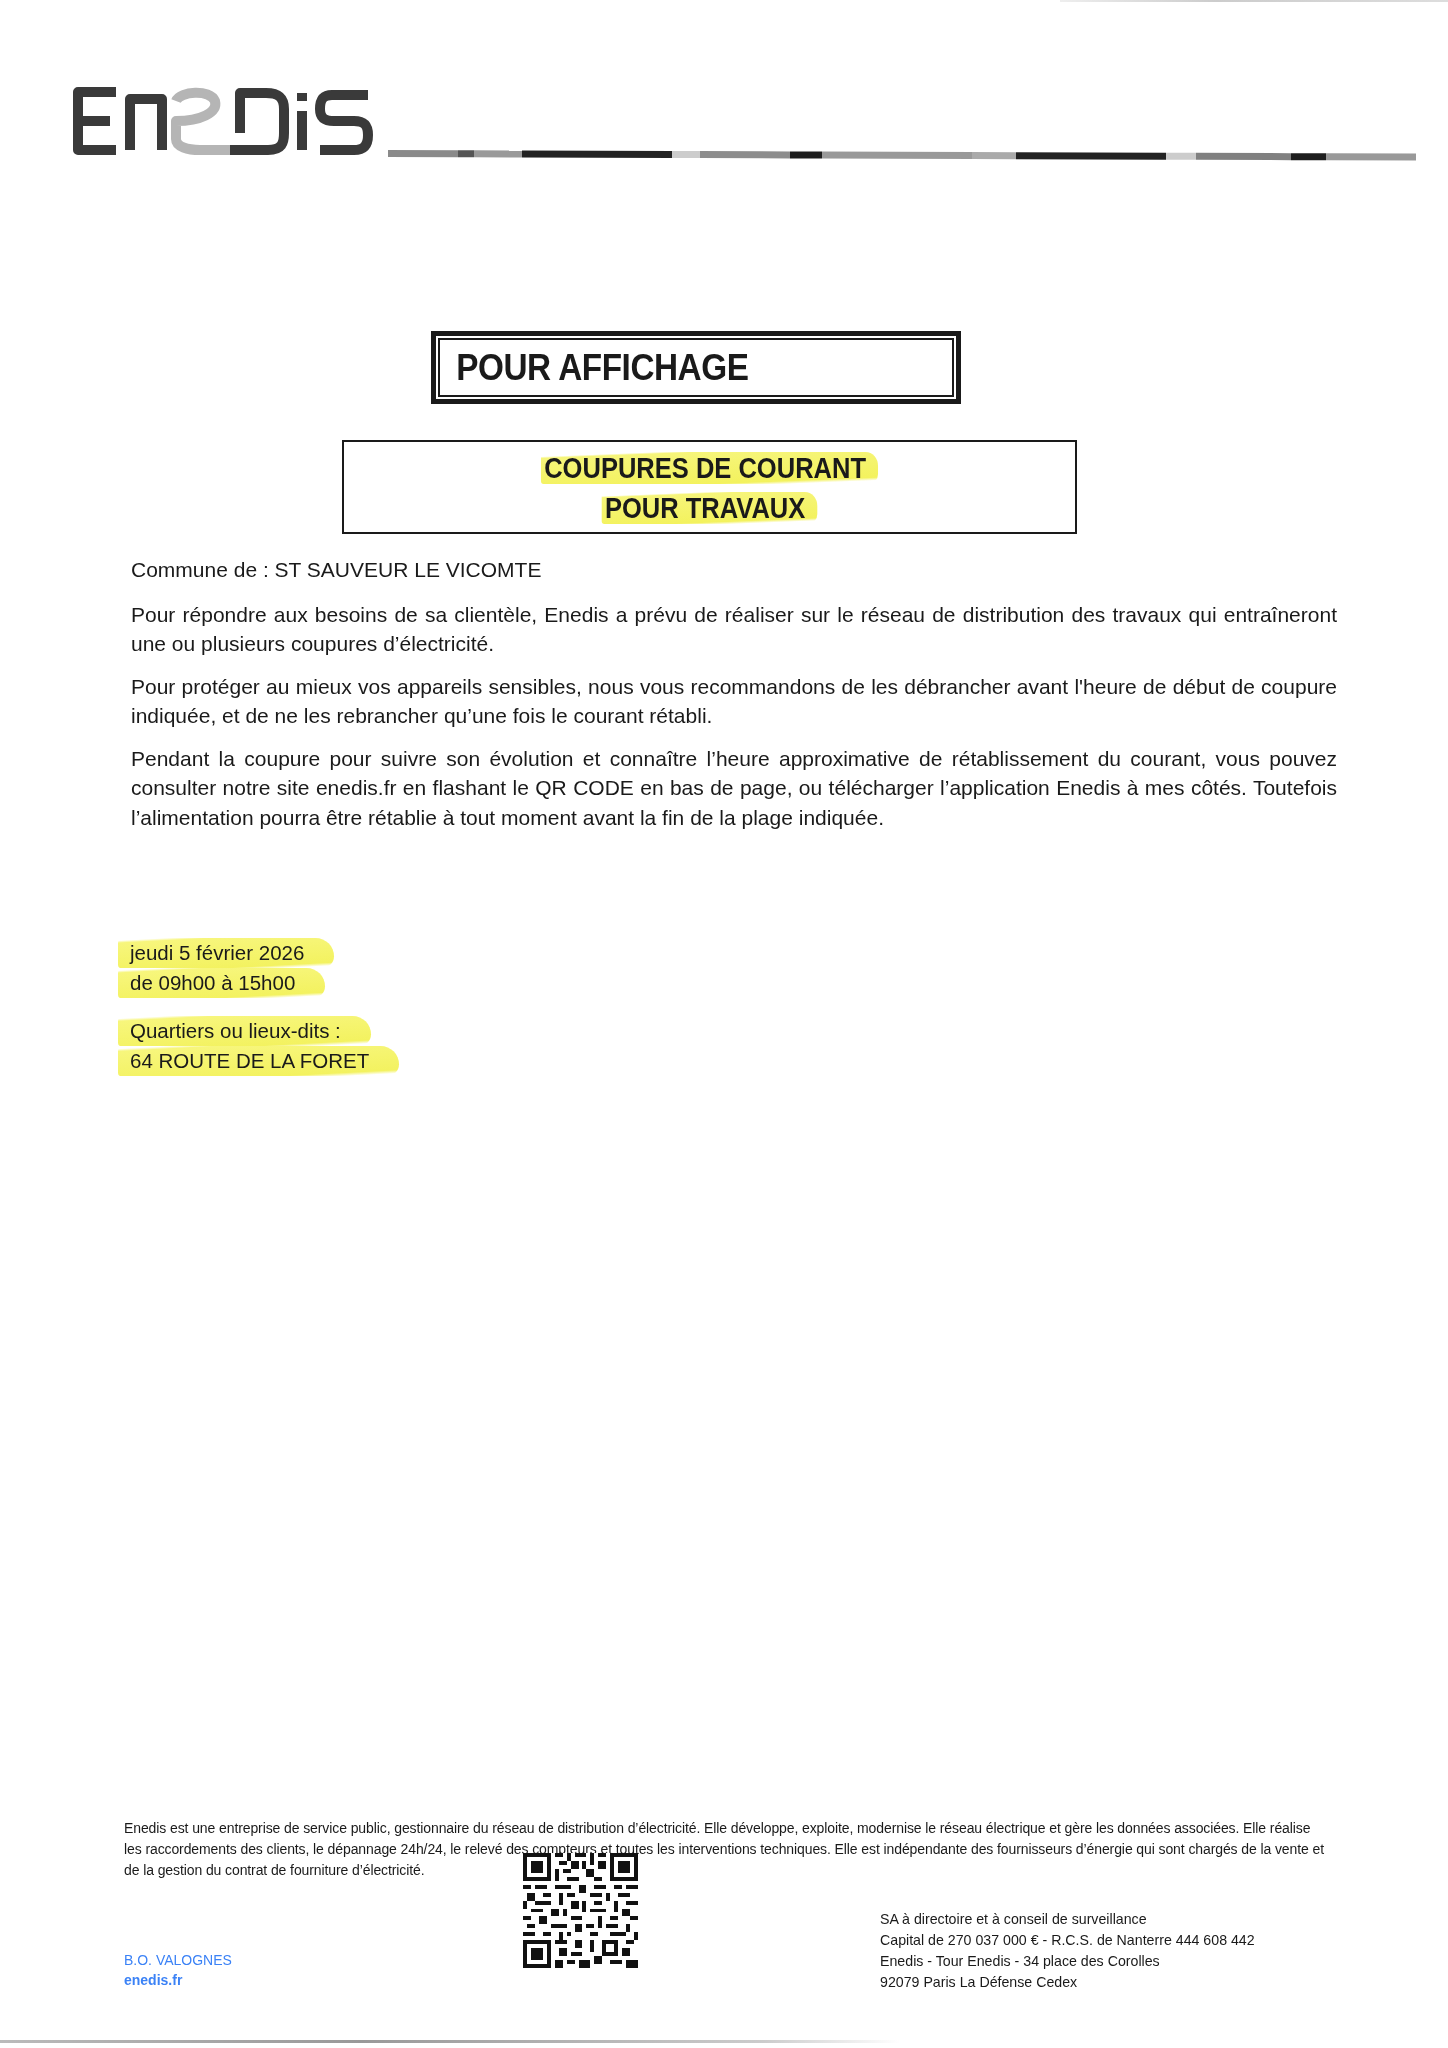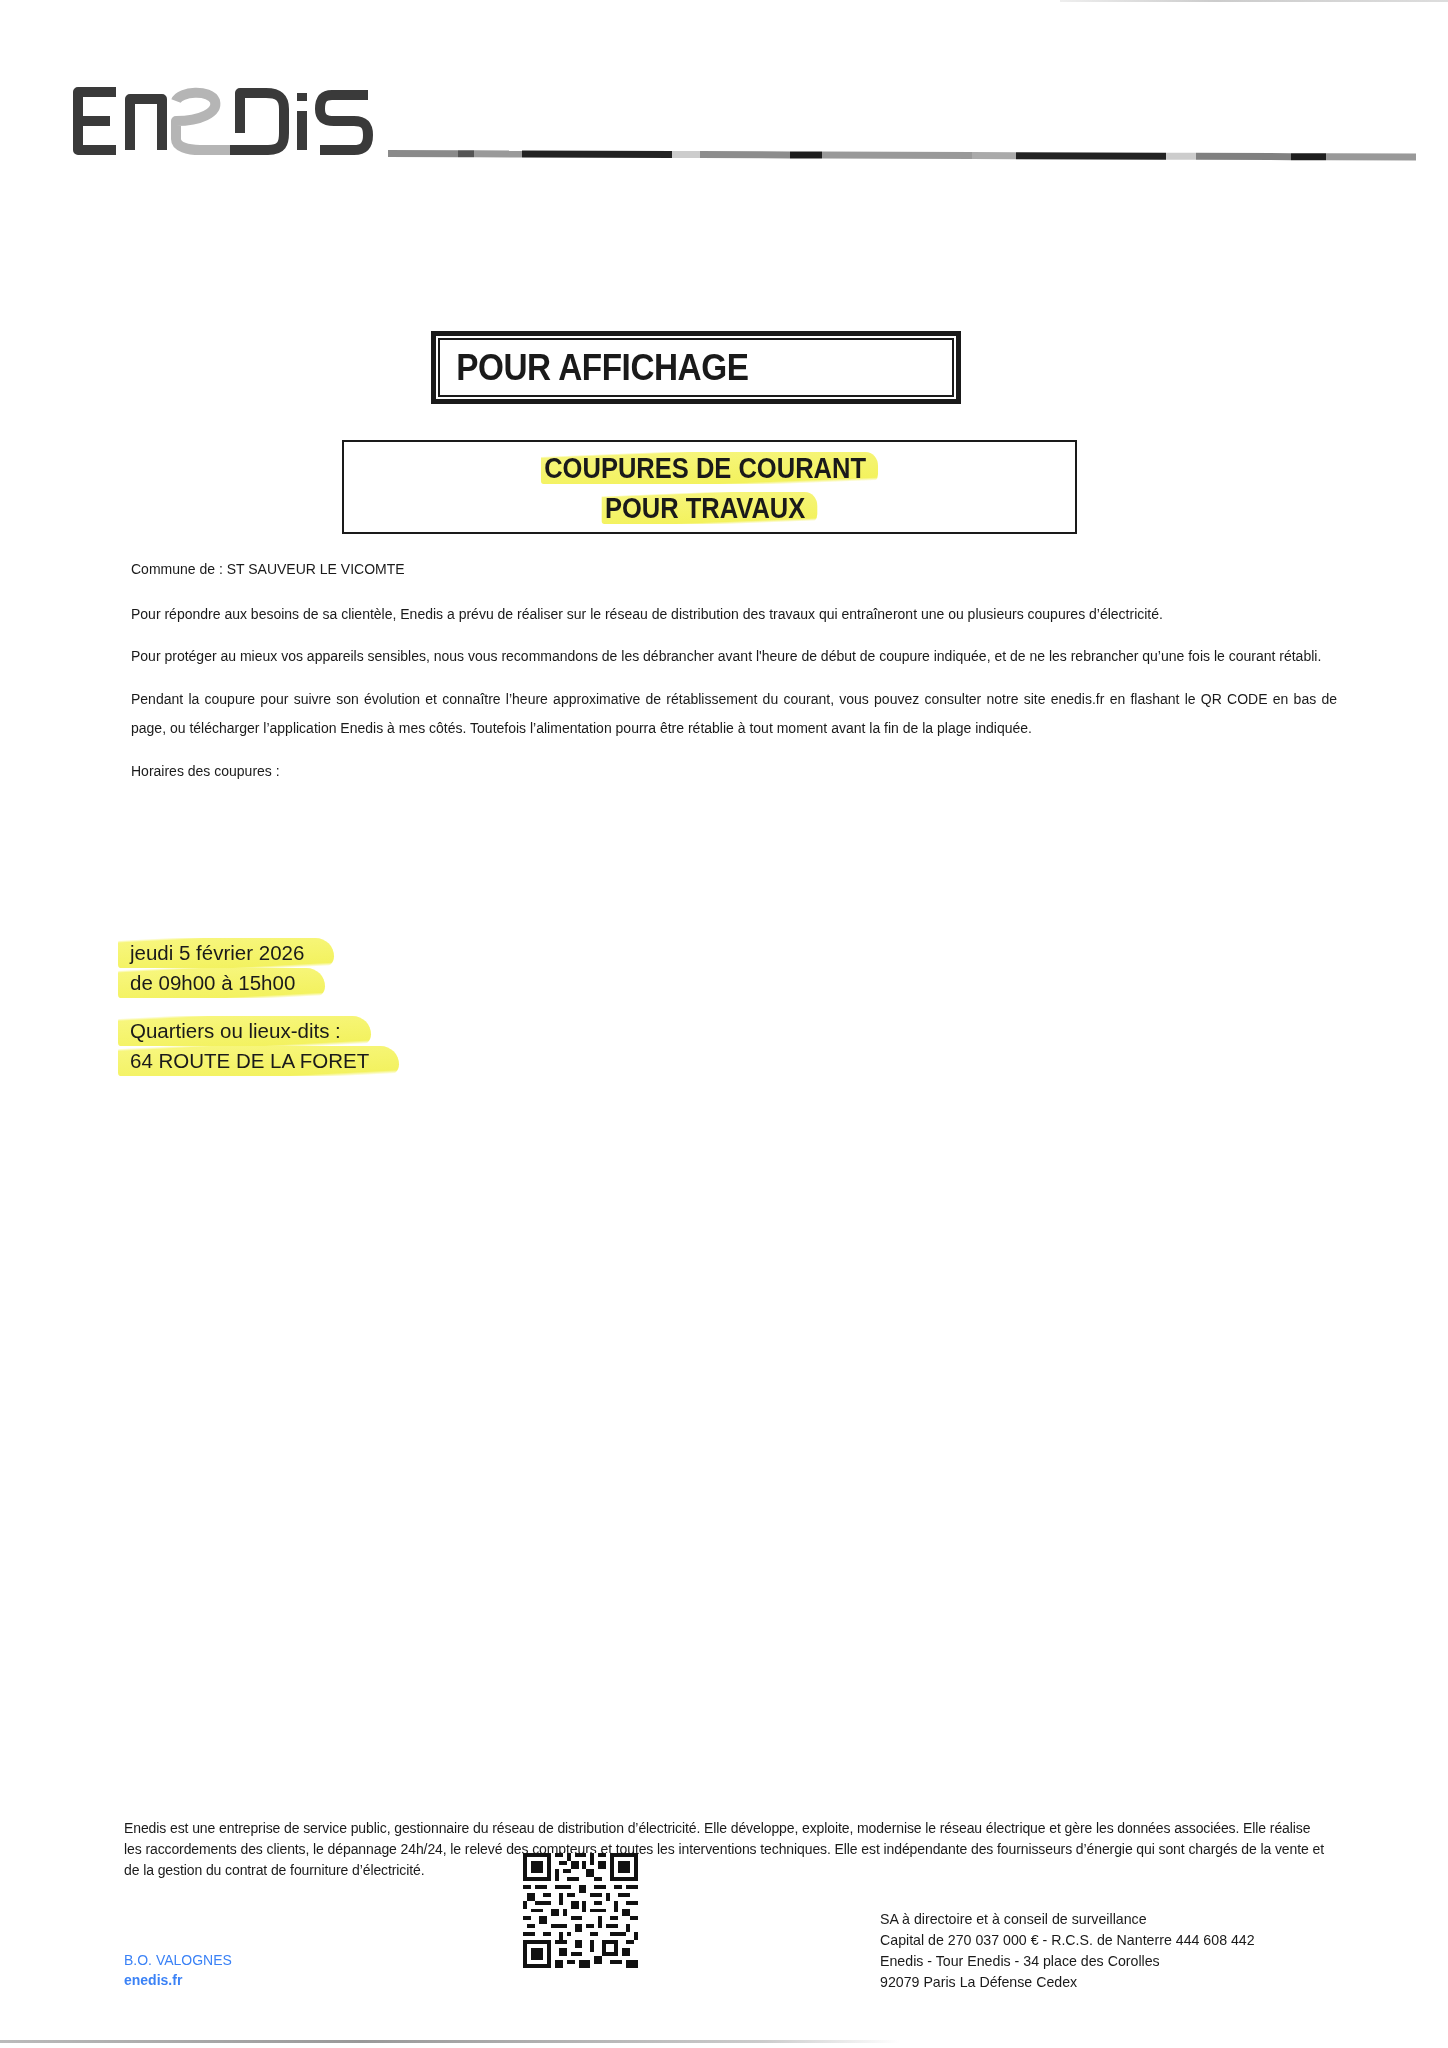--- a/index.html
+++ b/index.html
@@ -91,21 +91,21 @@
       background: linear-gradient(178deg, transparent 10%, #f6f57a 14%, #f3f25e 85%, transparent 92%);
       padding: 0 14px 0 4px;
       border-radius: 3px 14px 10px 3px;
     }
 
     
     .body-text {
       position: absolute;
       left: 131px; top: 555px;
       width: 1206px;
-      font-size: 14px;
+      font-size: 21px;
       line-height: 29.5px;
       color: #1a1a1a;
     }
     .body-text p {
       margin: 0 0 13px 0;
       text-align: justify;
       transform-origin: left top;
     }
     .commune { margin-bottom: 15px !important; }
 
@@ -206,21 +206,20 @@
 <div class="box-coupures">
   <span class="box-coupures-line"><span class="hl">COUPURES DE COURANT</span></span>
   <span class="box-coupures-line"><span class="hl">POUR TRAVAUX</span></span>
 </div>
 
 <div class="body-text">
   <p class="commune">Commune de : ST SAUVEUR LE VICOMTE</p>
   <p>Pour répondre aux besoins de sa clientèle, Enedis a prévu de réaliser sur le réseau de distribution des travaux qui entraîneront une ou plusieurs coupures d’électricité.</p>
   <p>Pour protéger au mieux vos appareils sensibles, nous vous recommandons de les débrancher avant l'heure de début de coupure indiquée, et de ne les rebrancher qu’une fois le courant rétabli.</p>
   <p>Pendant la coupure pour suivre son évolution et connaître l’heure approximative de rétablissement du courant, vous pouvez consulter notre site enedis.fr en flashant le QR CODE en bas de page, ou télécharger l’application Enedis à mes côtés. Toutefois l’alimentation pourra être rétablie à tout moment avant la fin de la plage indiquée.</p>
-  <p>Horaires des coupures :</p>
 </div>
 
 <div class="schedule">
   <div class="block">
     <div><span class="row">jeudi 5 février 2026</span></div>
     <div><span class="row">de 09h00 à 15h00</span></div>
   </div>
   <div class="block">
     <div><span class="row">Quartiers ou lieux-dits :</span></div>
     <div><span class="row">64 ROUTE DE LA FORET</span></div>

